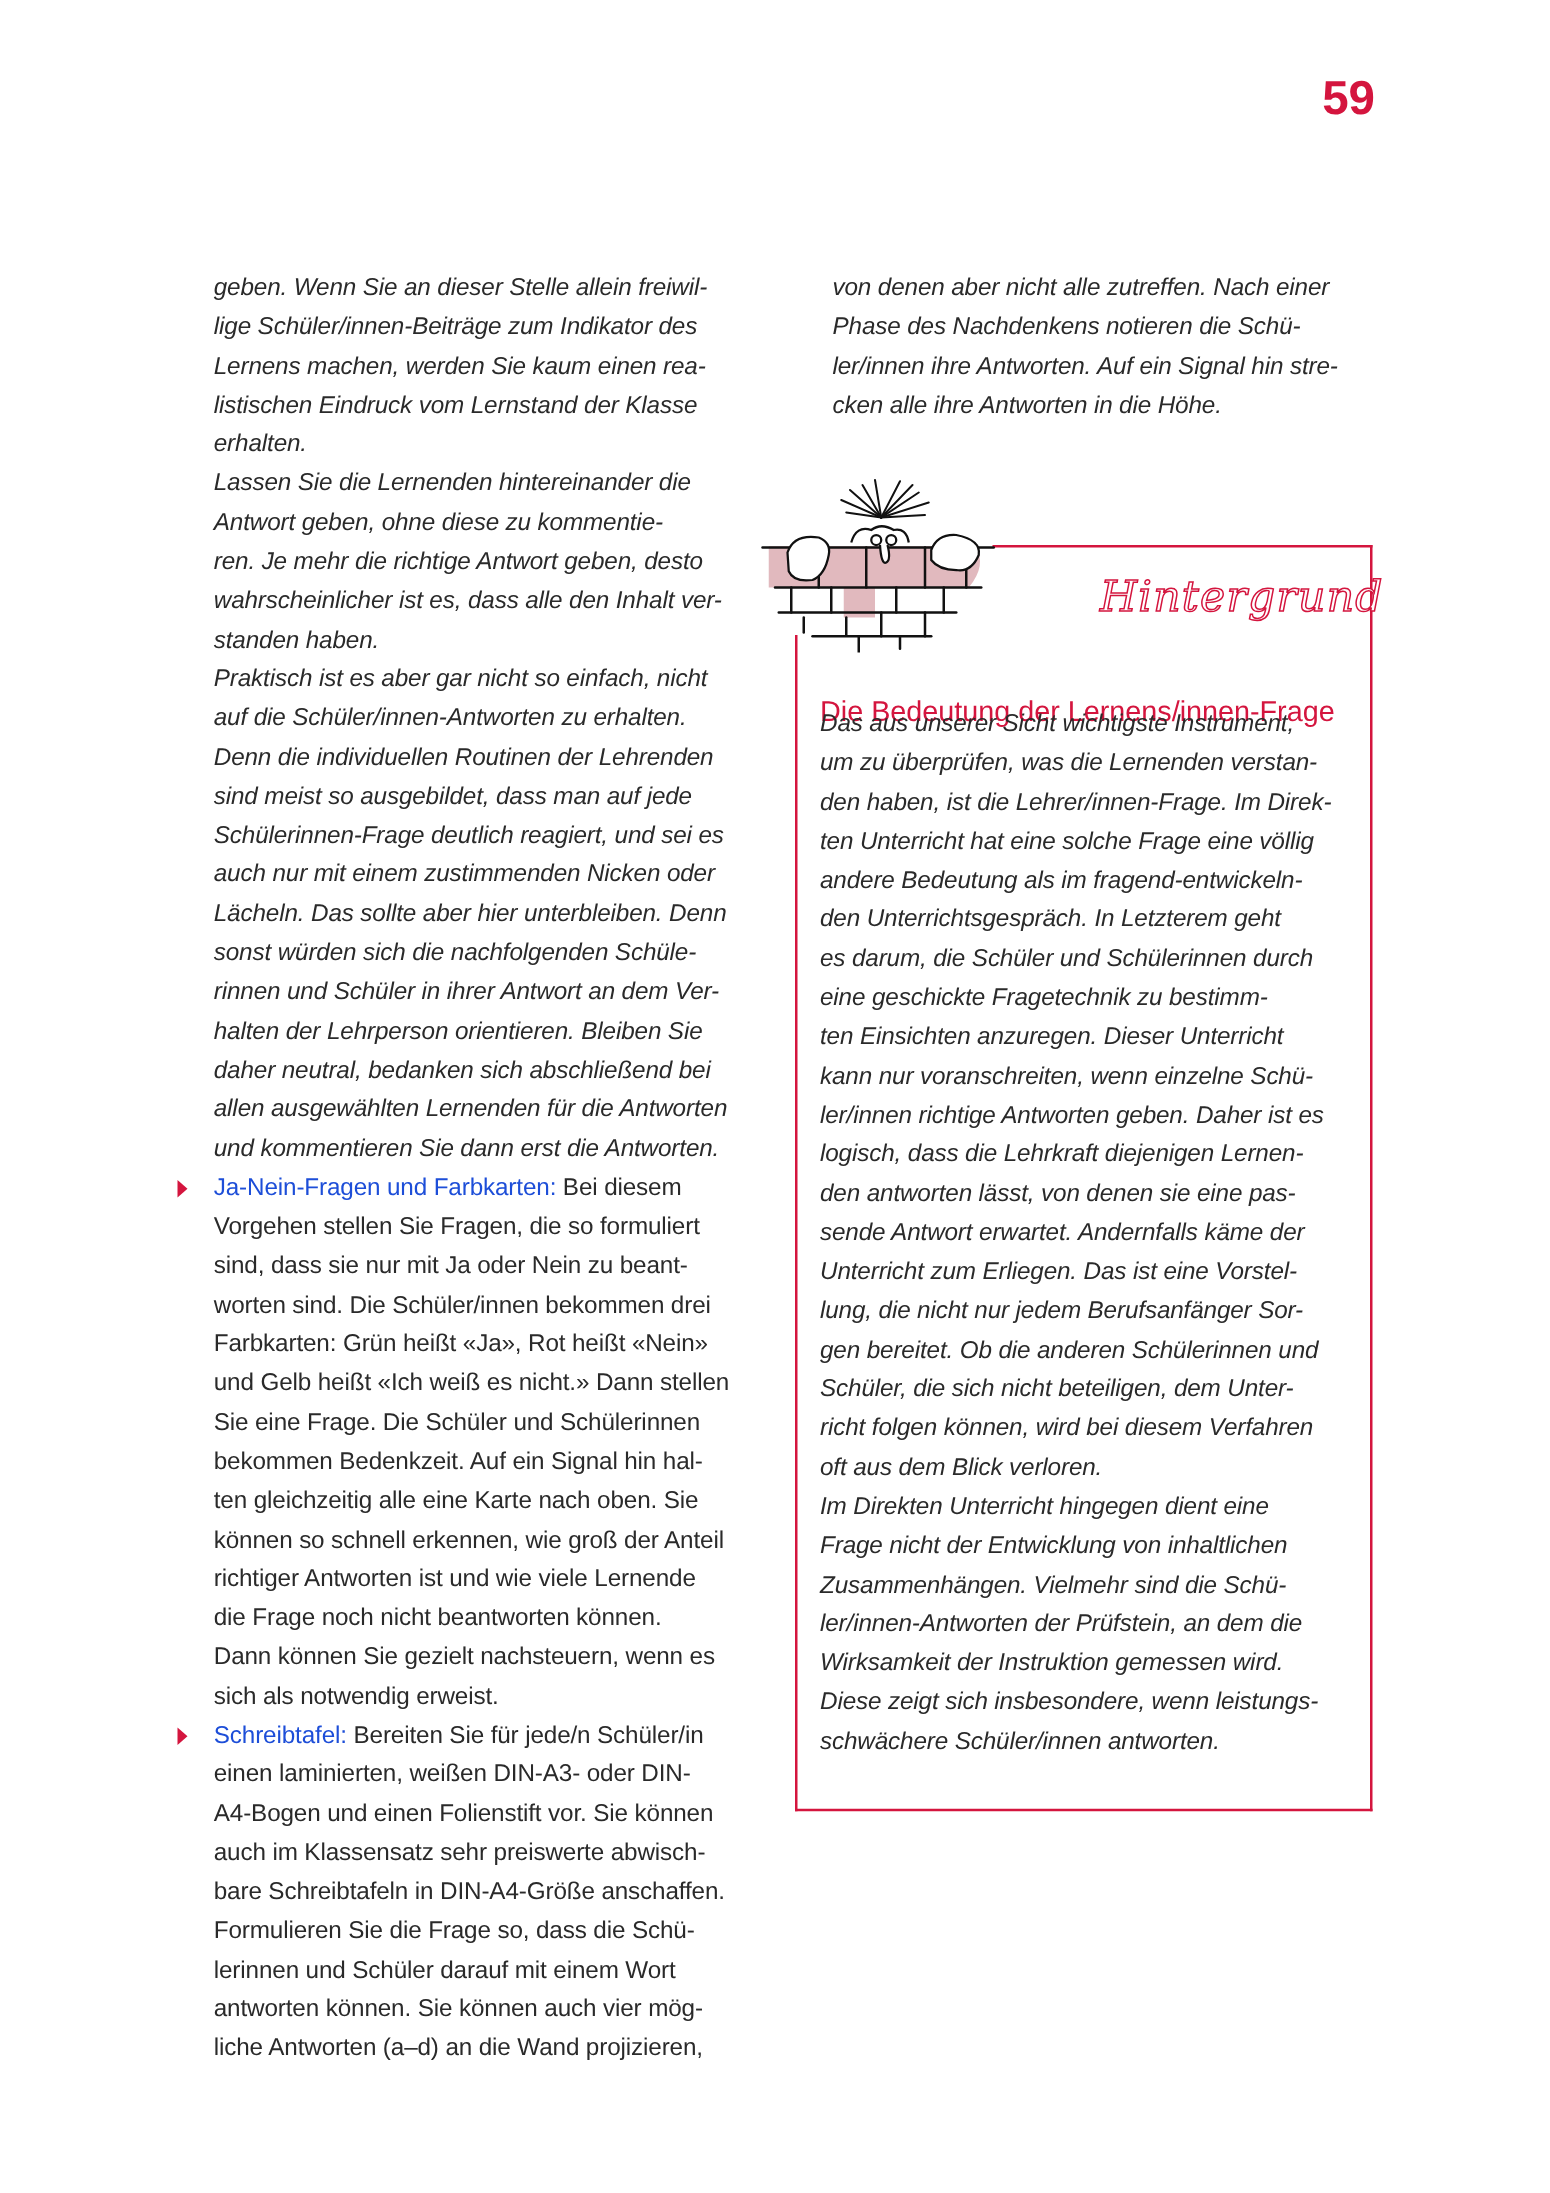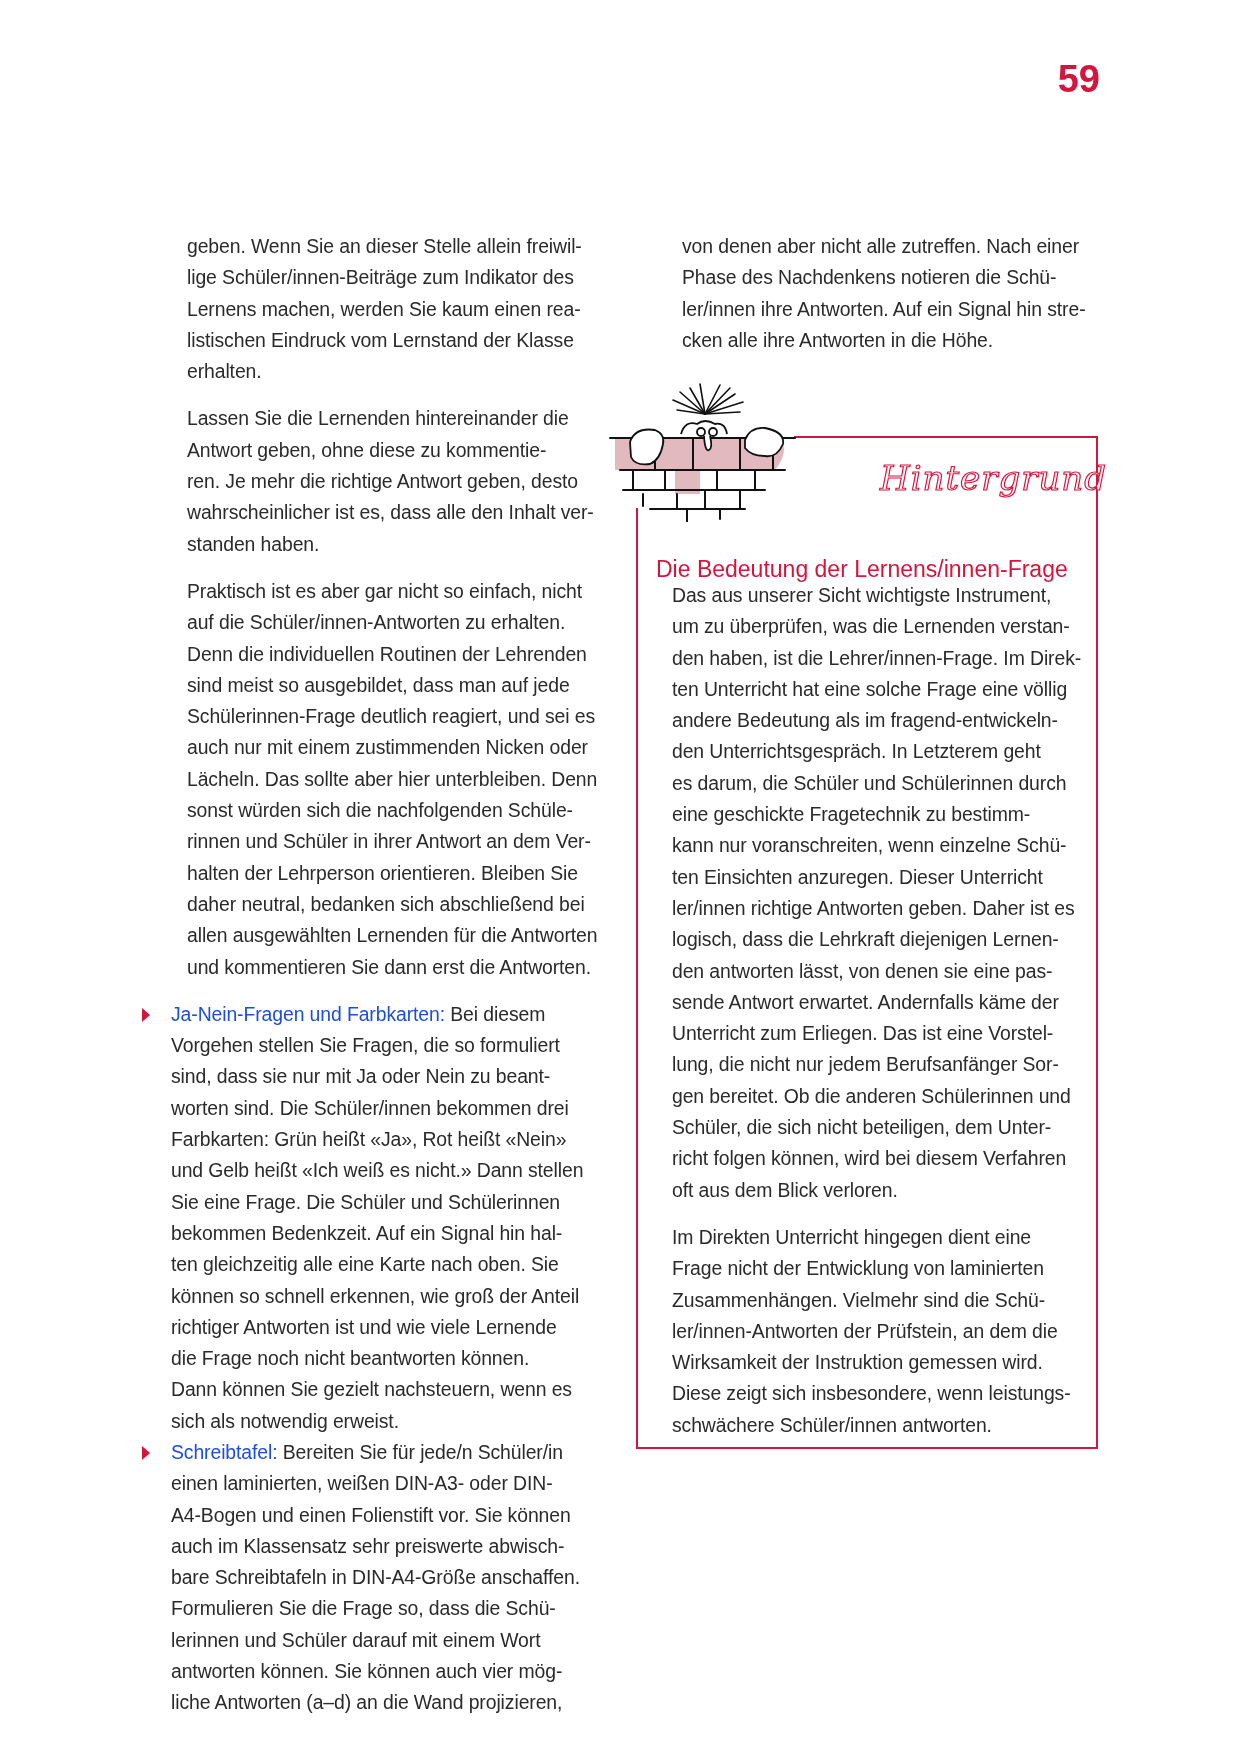--- a/index.html
+++ b/index.html
@@ -1,21 +1,21 @@
 <!DOCTYPE html>
 <html><head>
 <meta charset="utf-8">
 <style>
   html, body { margin:0; padding:0; background:#ffffff; }
   body { width:1240px; height:1754px; position:relative; overflow:hidden;
          font-family:"Liberation Sans", sans-serif; color:#2a2a2a; }
   .page-number { position:absolute; top:58px; left:1000px; width:100px; text-align:right;
                  font-size:38px; color:#d4153e; font-family:"Liberation Sans", sans-serif; font-weight:700; }
   .col { position:absolute; font-size:19.4px; line-height:31.3px; letter-spacing:-0.1px; }
-  .col p { margin:16px; }
+  .col p { margin:0;font-style:italic; }
   .left-col { left:171px; top:215px; width:440px; }
   .right-col-top { left:666px; top:215px; width:440px; }
   .line { display:block; white-space:nowrap; }
   .bullet-item { position:relative; }
   .bullet-arrow { position:absolute; left:-29px; top:9px; width:0; height:0;
                   border-top:7px solid transparent; border-bottom:7px solid transparent;
                   border-left:8px solid #d4153e; }
   .bold { font-weight:normal; color:#1d4ed8; }
 
   .box { position:absolute; left:636px; top:436px; width:460px; height:1011px;
@@ -144,35 +144,35 @@
 <div class="col box-body">
   <p>
       <span class="line">Das aus unserer Sicht wichtigste Instrument,</span>
       <span class="line">um zu überprüfen, was die Lernenden verstan-</span>
       <span class="line">den haben, ist die Lehrer/innen-Frage. Im Direk-</span>
       <span class="line">ten Unterricht hat eine solche Frage eine völlig</span>
       <span class="line">andere Bedeutung als im fragend-entwickeln-</span>
       <span class="line">den Unterrichtsgespräch. In Letzterem geht</span>
       <span class="line">es darum, die Schüler und Schülerinnen durch</span>
       <span class="line">eine geschickte Fragetechnik zu bestimm-</span>
+      <span class="line">ten Einsichten anzuregen. Dieser Unterricht</span>
       <span class="line">kann nur voranschreiten, wenn einzelne Schü-</span>
-      <span class="line">ten Einsichten anzuregen. Dieser Unterricht</span>
       <span class="line">ler/innen richtige Antworten geben. Daher ist es</span>
       <span class="line">logisch, dass die Lehrkraft diejenigen Lernen-</span>
       <span class="line">den antworten lässt, von denen sie eine pas-</span>
       <span class="line">sende Antwort erwartet. Andernfalls käme der</span>
       <span class="line">Unterricht zum Erliegen. Das ist eine Vorstel-</span>
       <span class="line">lung, die nicht nur jedem Berufsanfänger Sor-</span>
       <span class="line">gen bereitet. Ob die anderen Schülerinnen und</span>
       <span class="line">Schüler, die sich nicht beteiligen, dem Unter-</span>
       <span class="line">richt folgen können, wird bei diesem Verfahren</span>
       <span class="line">oft aus dem Blick verloren.</span>
     </p>
   <p>
       <span class="line">Im Direkten Unterricht hingegen dient eine</span>
-      <span class="line">Frage nicht der Entwicklung von laminierten</span>
+      <span class="line">Frage nicht der Entwicklung von inhaltlichen</span>
       <span class="line">Zusammenhängen. Vielmehr sind die Schü-</span>
       <span class="line">ler/innen-Antworten der Prüfstein, an dem die</span>
       <span class="line">Wirksamkeit der Instruktion gemessen wird.</span>
       <span class="line">Diese zeigt sich insbesondere, wenn leistungs-</span>
       <span class="line">schwächere Schüler/innen antworten.</span>
     </p>
 </div>
 
 </body></html>

